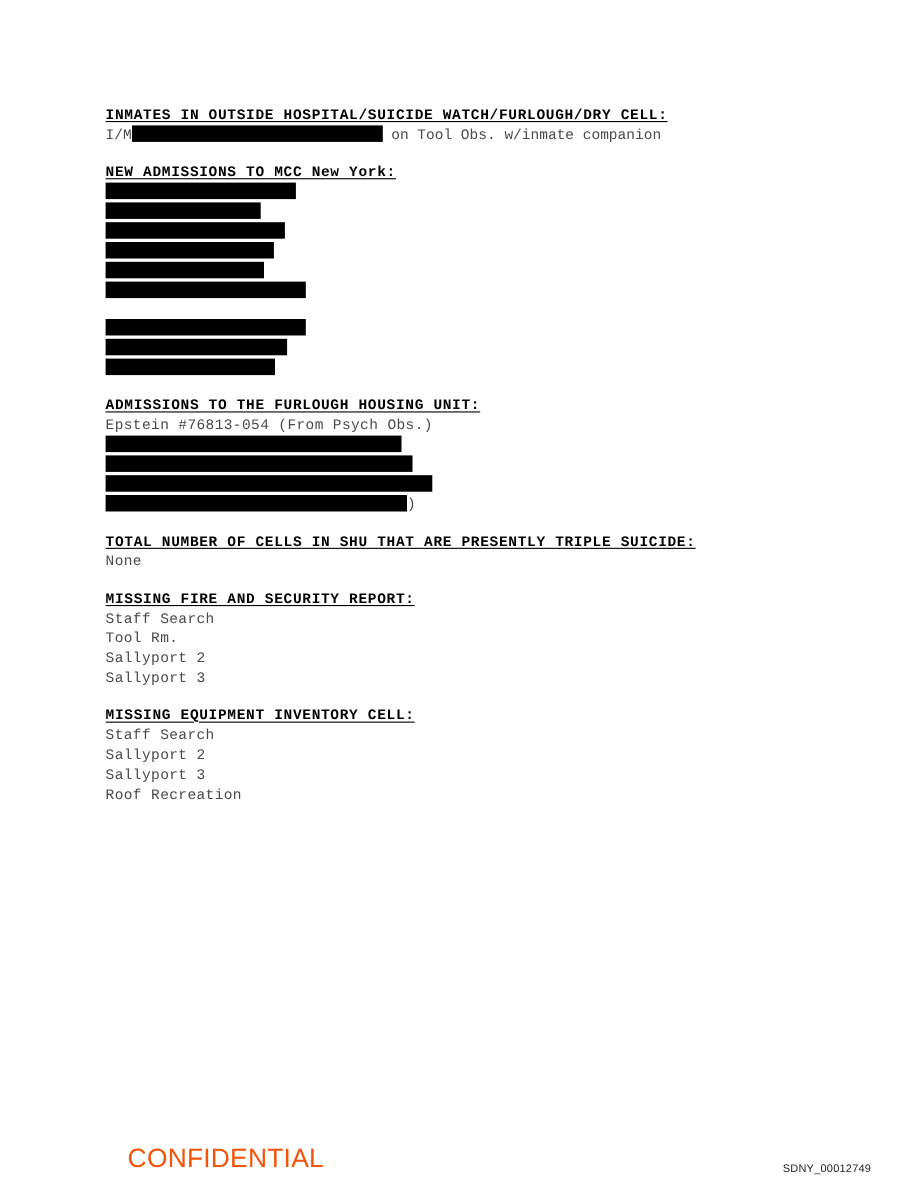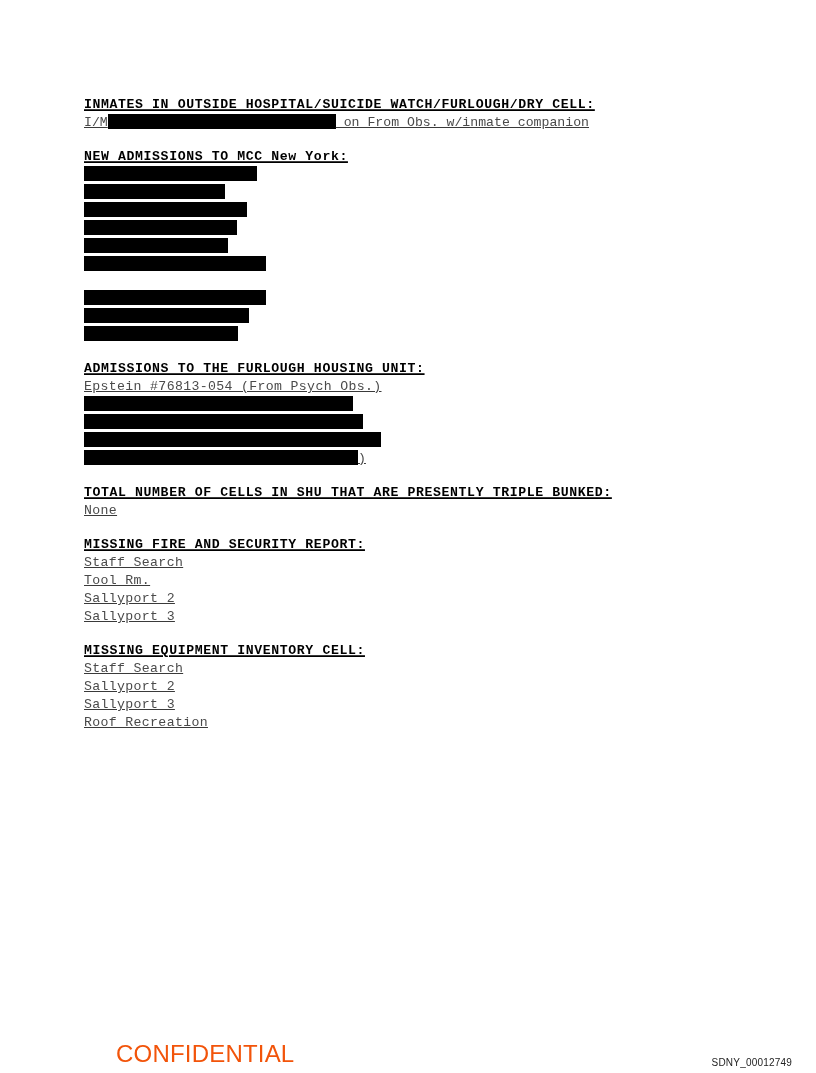--- a/index.html
+++ b/index.html
@@ -17,24 +17,23 @@
   }
   .page {
     position: absolute;
     left: 0; top: 0;
     width: 816px;
     height: 1073px;
     overflow: hidden;
   }
   .content {
     position: absolute;
-    left: 84px;
+    left: 96px;
     top: 96px;
     width: 640px;
-    text-decoration: underline;
   }
   .section {
     margin-bottom: 0;
   }
   .sec-head {
     font-family: "Liberation Mono", "DejaVu Sans Mono", monospace;
     font-size: 13.2px;
     font-weight: bold;
     letter-spacing: 0.6px;
     color: #000000;
@@ -95,21 +94,21 @@
 </style>
 </head>
 <body>
 
 <div class="page">
 
   <div class="content">
 
     <div class="section">
       <div class="sec-head">INMATES IN OUTSIDE HOSPITAL/SUICIDE WATCH/FURLOUGH/DRY CELL:</div>
-      <div class="redline"><span>I/M</span><span class="redaction" style="width:228px"></span><span> on From Obs. w/inmate companion</span></div>
+      <div class="redline"><span>I/M</span><span class="redaction" style="width:228px"></span><span> on Tool Obs. w/inmate companion</span></div>
     </div>
 
     <div class="gap-md"></div>
 
     <div class="section">
       <div class="sec-head">NEW ADMISSIONS TO MCC New York:</div>
       <div class="redline"><span class="redaction" style="width:173px"></span></div>
       <div class="redline"><span class="redaction" style="width:141px"></span></div>
       <div class="redline"><span class="redaction" style="width:163px"></span></div>
       <div class="redline"><span class="redaction" style="width:153px"></span></div>
@@ -132,21 +131,21 @@
       <div class="line">Epstein #76813-054 (From Psych Obs.)</div>
       <div class="redline"><span class="redaction" style="width:269px"></span></div>
       <div class="redline"><span class="redaction" style="width:279px"></span></div>
       <div class="redline"><span class="redaction" style="width:297px"></span></div>
       <div class="redline"><span class="redaction" style="width:274px"></span><span>)</span></div>
     </div>
 
     <div class="gap-md"></div>
 
     <div class="section">
-      <div class="sec-head">TOTAL NUMBER OF CELLS IN SHU THAT ARE PRESENTLY TRIPLE BUNKED:</div>
+      <div class="sec-head">TOTAL NUMBER OF CELLS IN SHU THAT ARE PRESENTLY TRIPLE SUICIDE:</div>
       <div class="line">None</div>
     </div>
 
     <div class="gap-md"></div>
 
     <div class="section">
       <div class="sec-head">MISSING FIRE AND SECURITY REPORT:</div>
       <div class="line">Staff Search</div>
       <div class="line">Tool Rm.</div>
       <div class="line">Sallyport 2</div>

